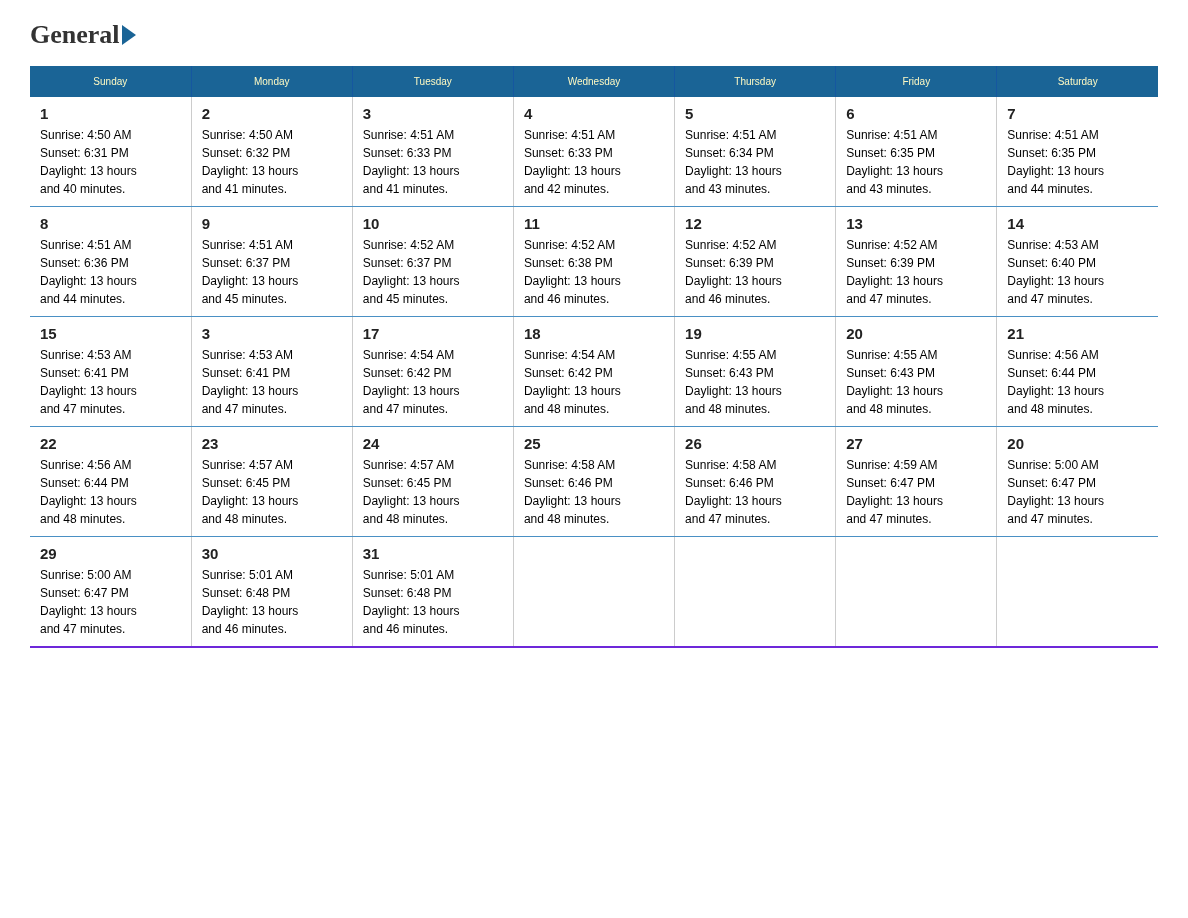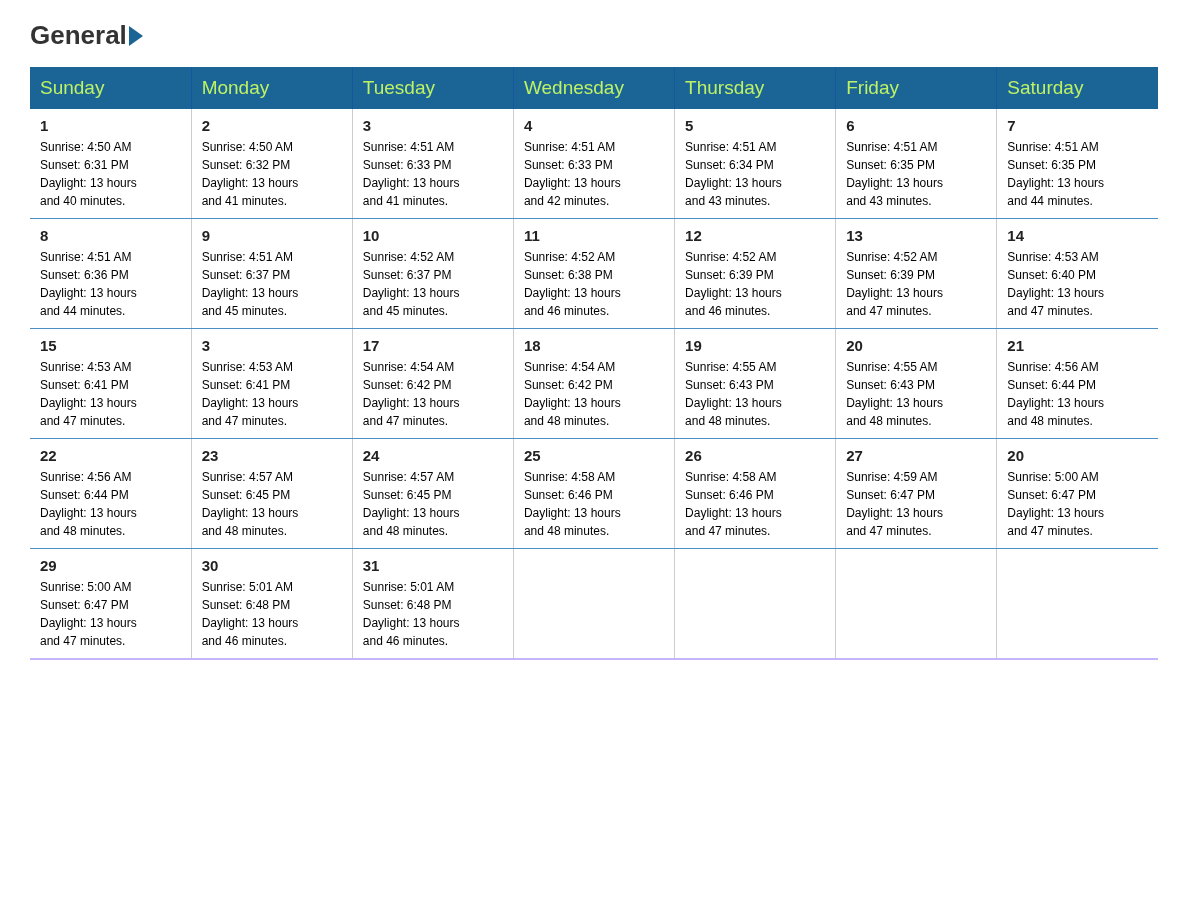--- a/index.html
+++ b/index.html
@@ -20,20 +20,21 @@
       display: flex;
       flex-direction: column;
       align-items: flex-start;
     }
     .logo-text {
       display: flex;
       align-items: center;
       font-size: 26px;
       font-weight: bold;
       color: #333;
+      font-family: Liberation Serif, serif;
     }
     .logo-general { color: #333; }
     .logo-arrow {
       width: 0;
       height: 0;
       border-left: 14px solid #1a6496;
       border-top: 10px solid transparent;
       border-bottom: 10px solid transparent;
       margin: 0 2px;
       display: inline-block;
@@ -51,24 +52,24 @@
       color: #555;
       margin-top: 6px;
     }
     .calendar-table {
       width: 100%;
       border-collapse: collapse;
       font-size: 13px;
     }
     .calendar-table thead tr th {
       background-color: #1a6496;
-      color: #bef264;
+      color: #fef9c3;
       padding: 10px 10px;
-      text-align: left;
-      font-size: 19px;
+      text-align: center;
+      font-size: 10px;
       font-weight: normal;
       border-right: 1px solid #1557a0;
     }
     .calendar-table thead tr th:last-child {
       border-right: none;
     }
     .calendar-table tbody tr td {
       vertical-align: top;
       padding: 8px 10px;
       border-right: 1px solid #ccc;
@@ -88,21 +89,21 @@
     }
     .day-detail {
       font-size: 12px;
       color: #000000;
       line-height: 1.5;
     }
     .empty-cell {
       background: #fff;
     }
     tbody tr:last-child td {
-      border-bottom: 2px solid #c4b5fd;
+      border-bottom: 2px solid #6d28d9;
     }
     .logo-row2 {
       display: flex;
       align-items: center;
       margin-top: -4px;
     }
   </style>
 </head>
 <body>
 

